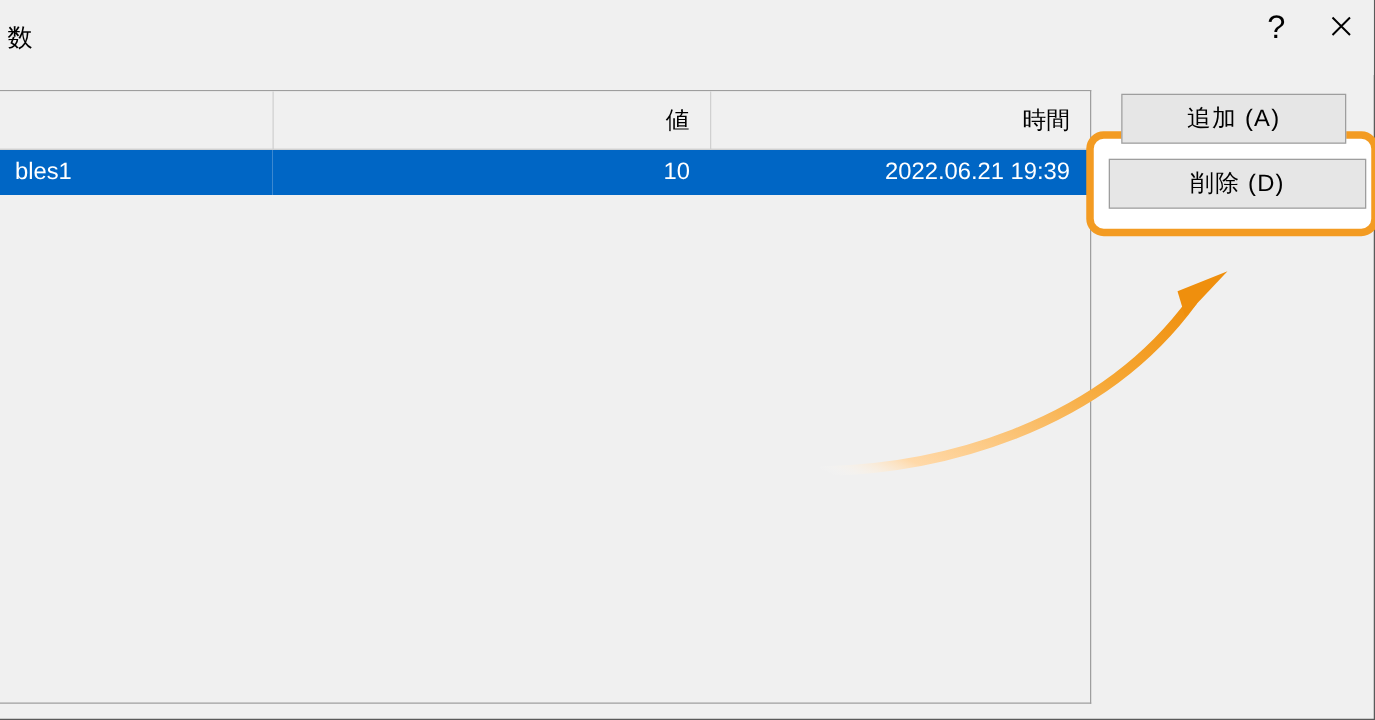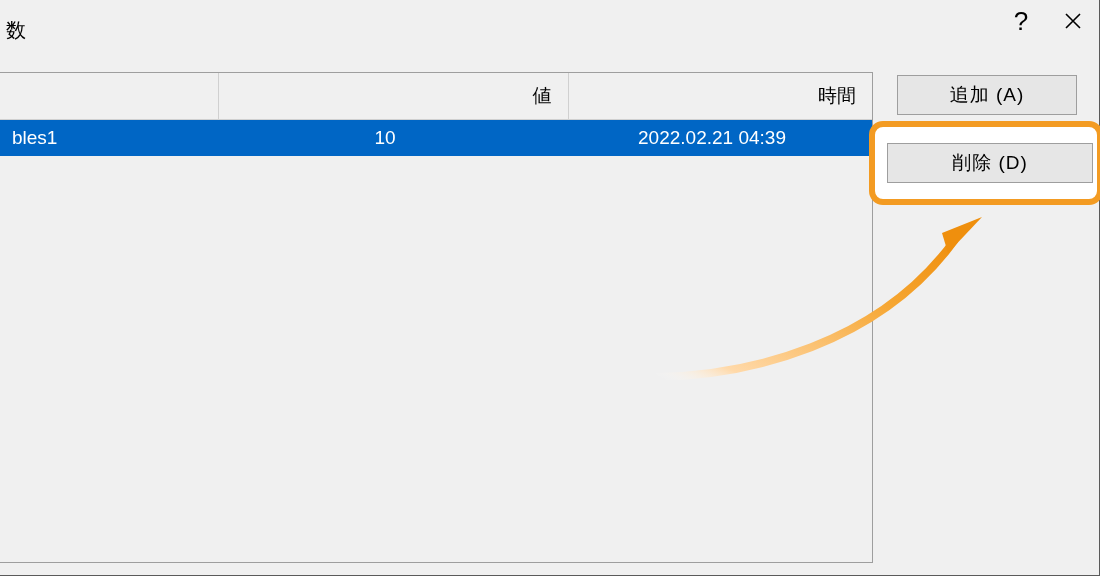--- a/index.html
+++ b/index.html
@@ -91,32 +91,32 @@
       border-right: 1px solid #d0d0d0;
     }
     .table thead th:nth-child(2) { width: 350px; }
     .table thead th:last-child { border-right: none; margin-left: 36px; }
     .table tbody tr.selected {
       background: #0066c5;
       color: #ffffff;
     }
     .table tbody td {
       padding: 7px 16px 7px 0;
-      text-align: center;
+      text-align: right;
       font-size: 19px;
     }
     .table tbody td:first-child {
       text-align: left;
       padding-left: 12px;
     }
     .sidebar {
       width: 200px;
       display: flex;
       flex-direction: column;
-      gap: 16px;
+      gap: 0;
       padding-top: 2px;
     }
     .btn {
       background: #e6e6e6;
       border: 1px solid #9e9e9e;
       height: 40px;
       font-size: 19px;
       display: flex;
       align-items: center;
       justify-content: center;
@@ -179,21 +179,21 @@
           <tr>
             <th></th>
             <th>値</th>
             <th>時間</th>
           </tr>
         </thead>
         <tbody>
           <tr class="selected">
             <td>bles1</td>
             <td>10</td>
-            <td>2022.02.21 04:39</td>
+            <td>2022.06.21 19:39</td>
           </tr>
         </tbody>
       </table>
     </div>
 
     <div class="sidebar">
       <button class="btn add">追加 (A)</button>
       <div class="highlight-wrap">
         <button class="btn">削除 (D)</button>
       </div>

